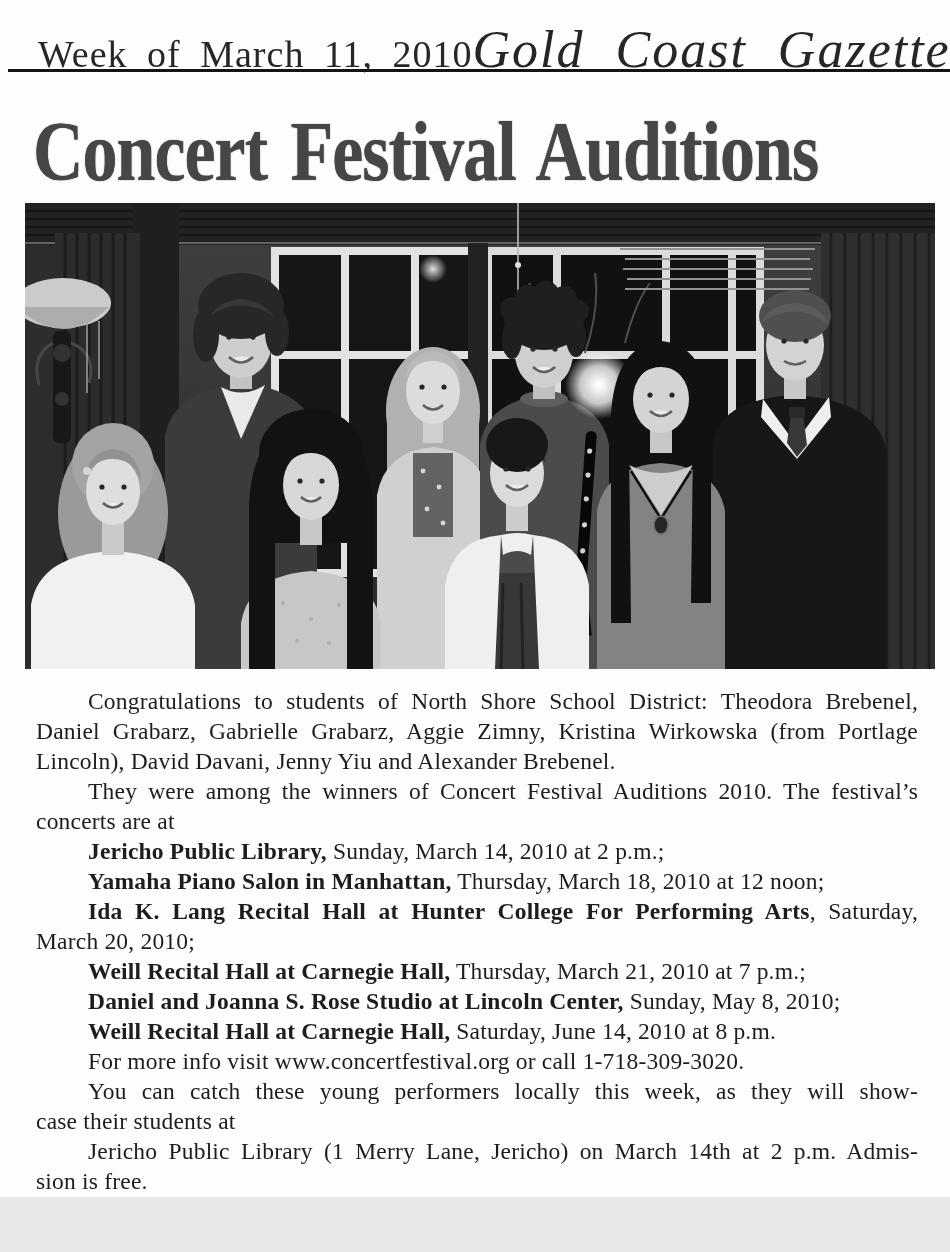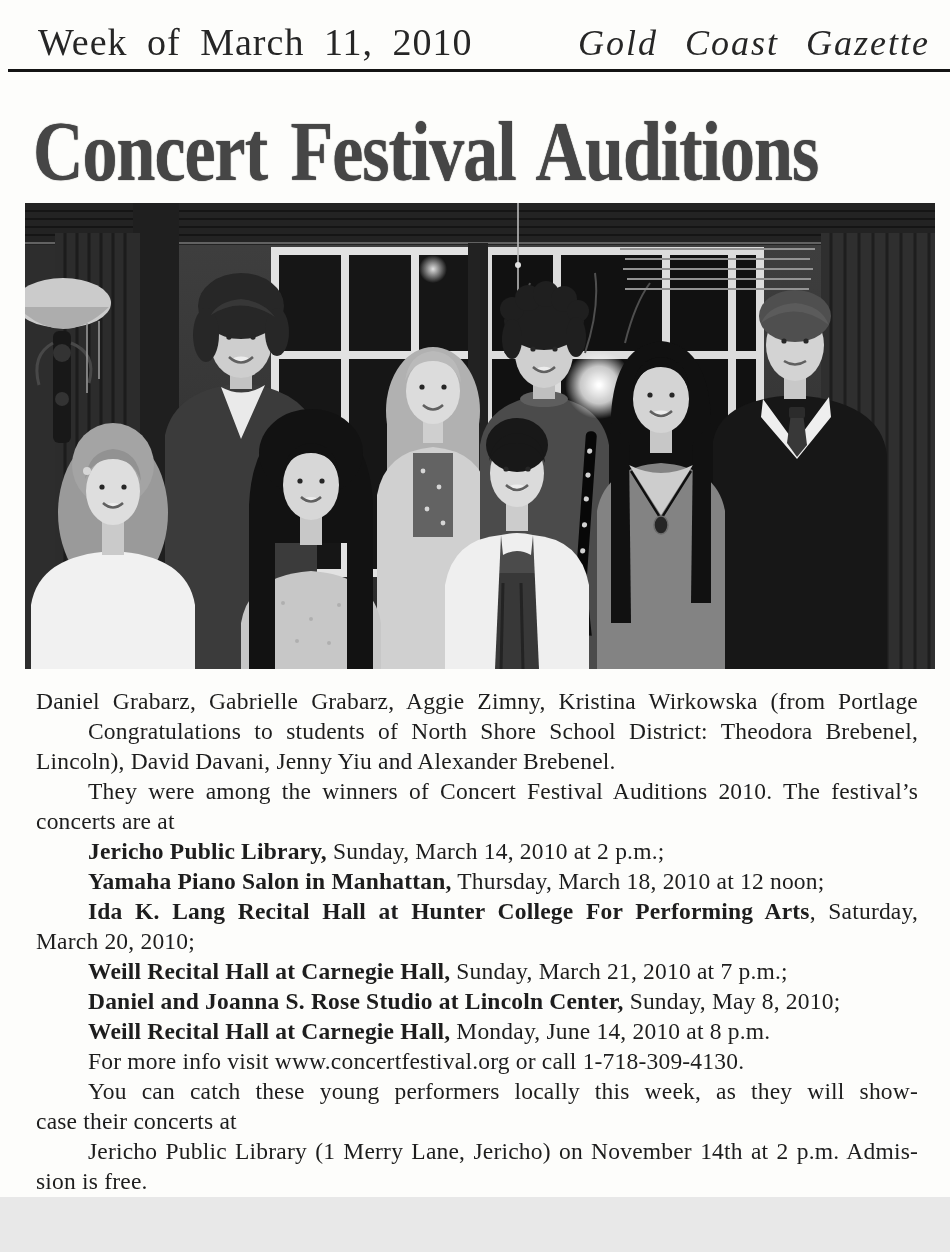--- a/index.html
+++ b/index.html
@@ -2,21 +2,21 @@
 <html><head>
 <meta charset="utf-8">
 <style>
   html,body{margin:0;padding:0;background:#e8e8e8;}
   .page{position:relative;width:950px;height:1197px;background:#fdfdfb;overflow:hidden;
         font-family:"Liberation Serif","DejaVu Serif",serif;}
   
   .masthead{position:absolute;left:38px;right:20px;top:20px;display:flex;
             justify-content:space-between;align-items:baseline;color:#262626;}
   .masthead-date{font-size:38px;word-spacing:9px;letter-spacing:1px;white-space:nowrap;}
-  .masthead-title{font-size:36px;font-style:italic;word-spacing:16px;letter-spacing:2px;white-space:nowrap;}
+  .masthead-title{font-size:52px;font-style:italic;word-spacing:16px;letter-spacing:2px;white-space:nowrap;}
   .masthead-rule{position:absolute;left:8px;right:0;top:69px;height:3px;background:#141414;}
   
   .headline{position:absolute;left:33px;top:103px;width:886px;margin:0;
             font-size:70px;font-weight:bold;letter-spacing:-1px;word-spacing:7px;
             color:#464646;text-shadow:0 0 1px #3c3c3c;
             transform:scaleY(1.22);transform-origin:left top;white-space:nowrap;}
   
   .photo{position:absolute;left:25px;top:203px;width:910px;height:466px;
          filter:grayscale(1) contrast(1.04);}
   .photo svg{display:block;width:100%;height:100%;}
@@ -281,32 +281,32 @@
         <path d="M608,186 Q610,156 636,154 Q664,156 664,188 Q656,164 636,164 Q616,164 608,186" fill="#191410"></path>
         <circle cx="625" cy="192" r="2.6" fill="#33281e"></circle>
           <circle cx="647" cy="192" r="2.6" fill="#33281e"></circle>
         <ellipse cx="636" cy="211" rx="9" ry="3.4" fill="#efe9d8"></ellipse>
         <path d="M625,208 Q636,218 647,208" stroke="#7a5c49" stroke-width="2.5" fill="none"></path>
       </g>
     </svg>
   </div>
 
   <div class="article">
+      <div class="article-line indent justify"><span>Congratulations to students of North Shore School District: Theodora Brebenel,</span></div>
       <div class="article-line justify"><span>Daniel Grabarz,  Gabrielle Grabarz, Aggie Zimny, Kristina Wirkowska (from Portlage</span></div>
-      <div class="article-line indent justify"><span>Congratulations to students of North Shore School District: Theodora Brebenel,</span></div>
       <div class="article-line"><span>Lincoln), David Davani, Jenny Yiu and Alexander Brebenel.</span></div>
       <div class="article-line indent justify"><span>They were among the winners of Concert Festival Auditions 2010. The festival’s</span></div>
       <div class="article-line"><span>concerts are at</span></div>
       <div class="article-line indent"><span class="bold">Jericho Public Library,</span><span> Sunday, March 14, 2010 at 2 p.m.;</span></div>
       <div class="article-line indent"><span class="bold">Yamaha Piano Salon in Manhattan,</span><span> Thursday, March 18, 2010 at 12 noon;</span></div>
       <div class="article-line indent justify"><span class="bold">Ida K. Lang Recital Hall at Hunter College For Performing Arts</span><span>, Saturday,</span></div>
       <div class="article-line"><span>March 20, 2010;</span></div>
-      <div class="article-line indent"><span class="bold">Weill Recital Hall at Carnegie Hall,</span><span> Sunday, March 21, 2010 at 7 p.m.;</span></div>
+      <div class="article-line indent"><span class="bold">Weill Recital Hall at Carnegie Hall,</span><span> Thursday, March 21, 2010 at 7 p.m.;</span></div>
       <div class="article-line indent"><span class="bold">Daniel and Joanna S. Rose Studio at Lincoln Center,</span><span>  Sunday, May 8, 2010;</span></div>
-      <div class="article-line indent"><span class="bold">Weill Recital Hall at Carnegie Hall,</span><span> Monday, June 14, 2010 at 8 p.m.</span></div>
-      <div class="article-line indent"><span>For more info visit www.concertfestival.org or call 1-718-309-4130.</span></div>
+      <div class="article-line indent"><span class="bold">Weill Recital Hall at Carnegie Hall,</span><span> Saturday, June 14, 2010 at 8 p.m.</span></div>
+      <div class="article-line indent"><span>For more info visit www.concertfestival.org or call 1-718-309-3020.</span></div>
       <div class="article-line indent justify"><span>You can catch these young performers locally this week, as they will show-</span></div>
-      <div class="article-line"><span>case their concerts at</span></div>
-      <div class="article-line indent justify"><span>Jericho Public Library (1 Merry Lane, Jericho) on November 14th at 2 p.m. Admis-</span></div>
+      <div class="article-line"><span>case their students at</span></div>
+      <div class="article-line indent justify"><span>Jericho Public Library (1 Merry Lane, Jericho) on March 14th at 2 p.m. Admis-</span></div>
       <div class="article-line"><span>sion is free.</span></div>
     </div>
 
 </div>
 
 </body></html>

